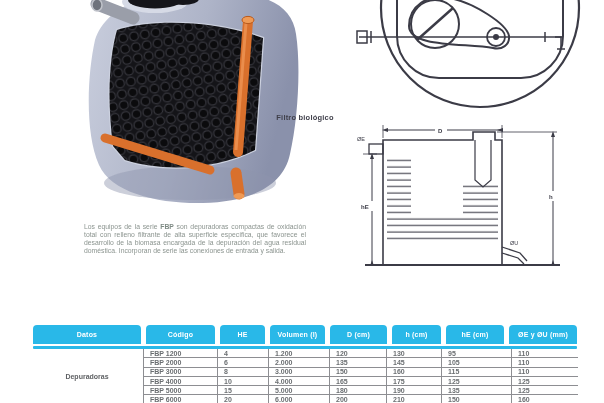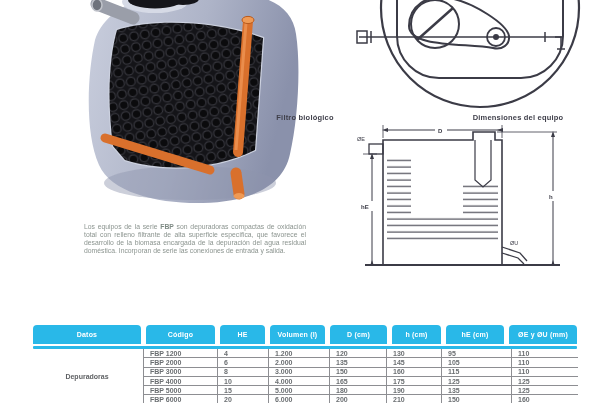--- a/index.html
+++ b/index.html
@@ -94,21 +94,20 @@
     <circle cx="141" cy="37" r="3" fill="#3b3b46" stroke="none"></circle>
     <line x1="4" y1="37" x2="208" y2="37" stroke-width="1.5"></line>
     <rect x="2" y="31" width="10" height="12" stroke-width="1.5"></rect>
     <line x1="16" y1="31" x2="16" y2="43" stroke-width="1.5"></line>
     <line x1="190" y1="32" x2="190" y2="42" stroke-width="1.5"></line>
     <path d="M200,37 L206,37 L206,49" stroke-width="1.5"></path>
     <line x1="202" y1="49" x2="210" y2="49" stroke-width="1.5"></line>
   </svg>
 
   <div class="caption left">Filtro biológico</div>
-  <div class="caption right">Dimensiones del equipo</div>
 
   <svg id="figside" class="fig" width="249" height="165" viewBox="0 0 249 165" fill="none" stroke="#3b3b46">
     <defs>
       <marker id="arr" markerWidth="6" markerHeight="6" refX="3" refY="3" orient="auto">
         <path d="M0,3 L6,1 L6,5 Z" fill="#3b3b46" stroke="none"></path>
       </marker>
       <pattern id="hatch" width="8" height="6.5" patternUnits="userSpaceOnUse">
         <line x1="0" y1="3" x2="8" y2="3" stroke="#3b3b46" stroke-width="1.1"></line>
       </pattern>
     </defs>

